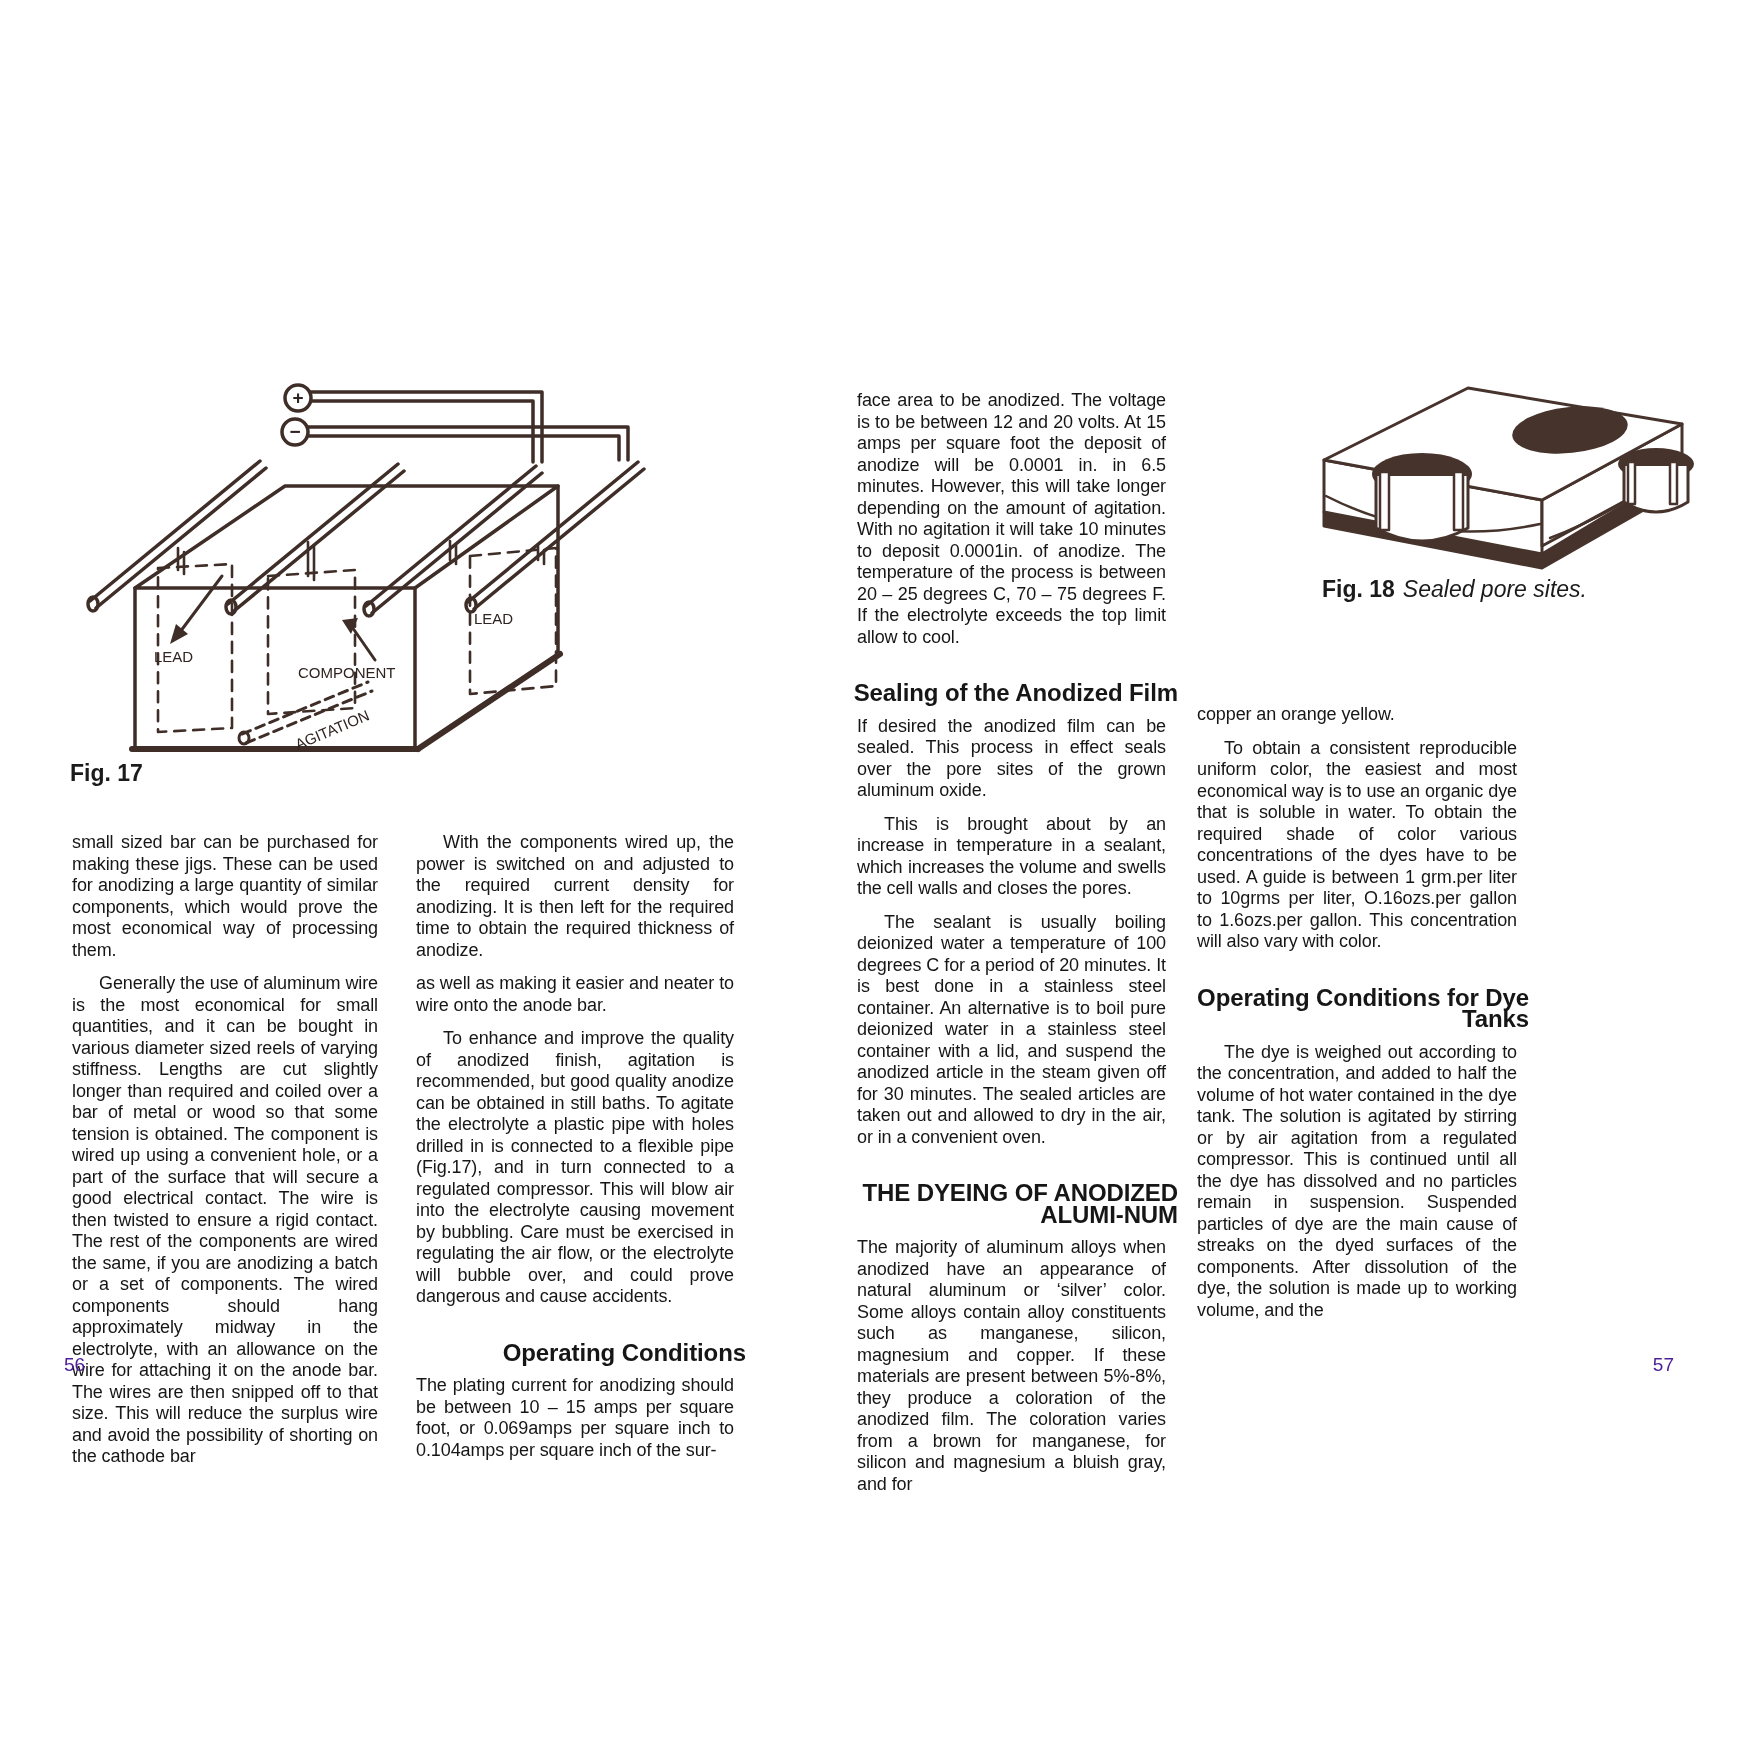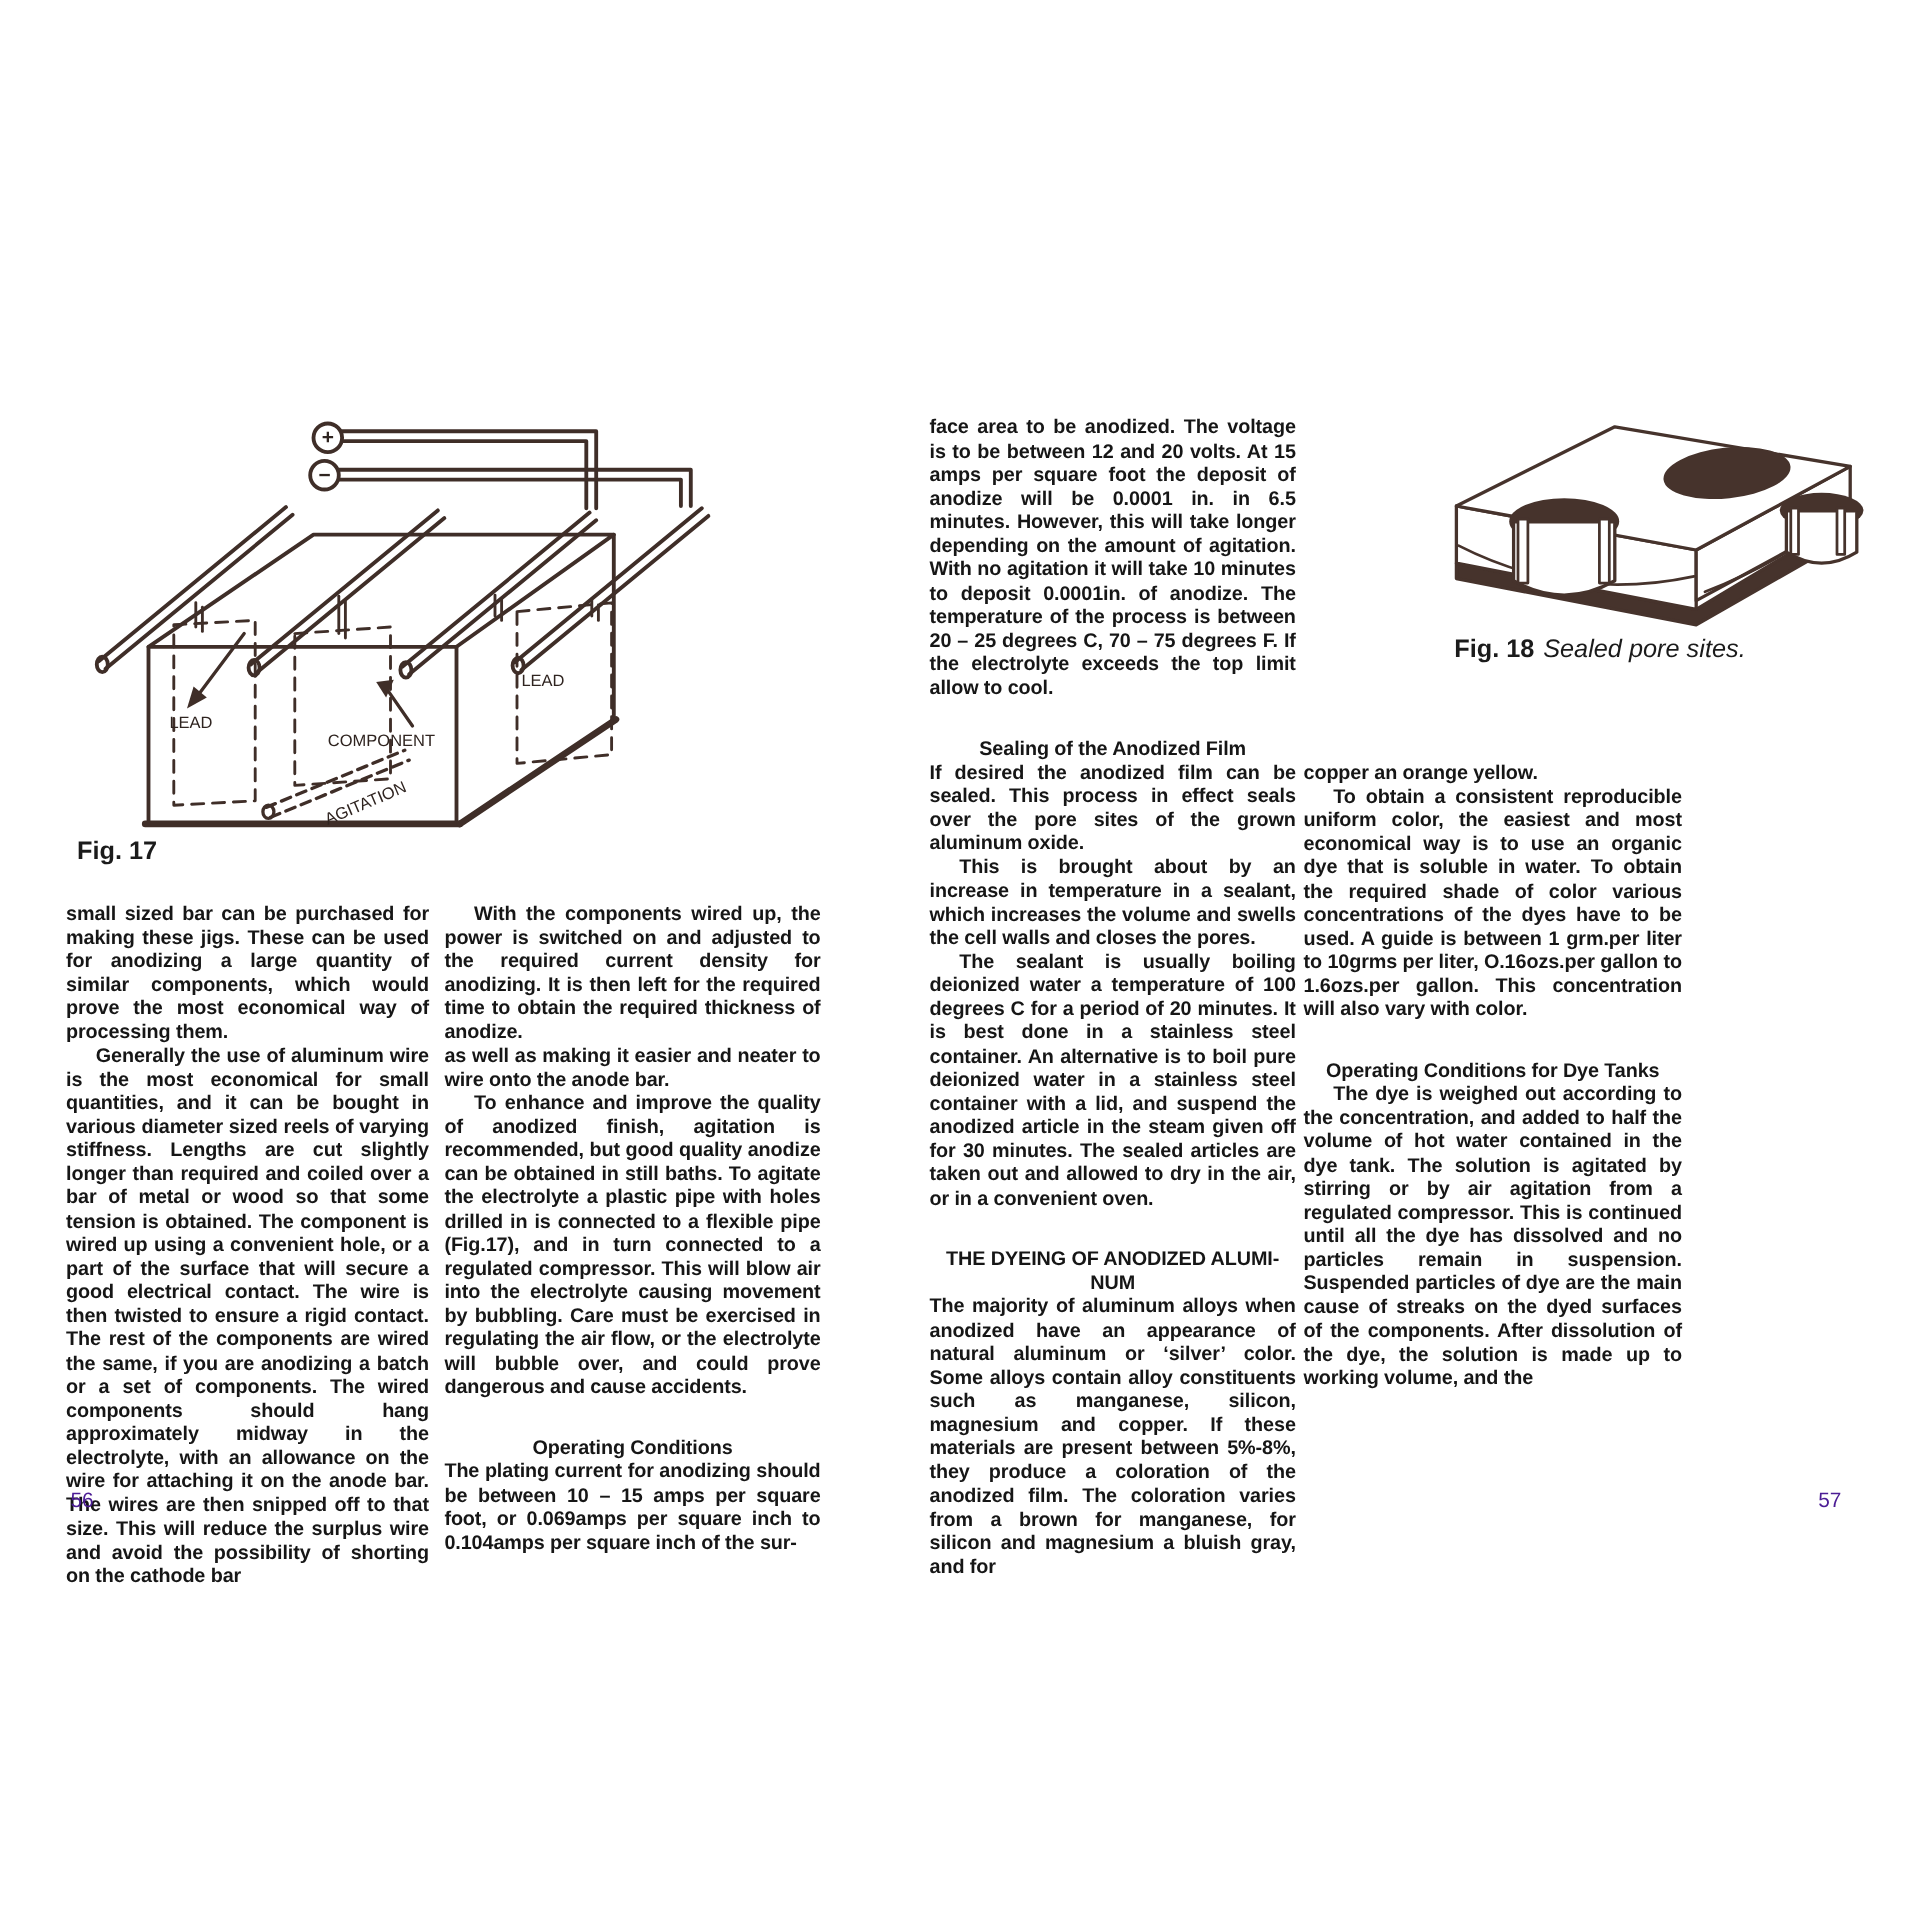--- a/index.html
+++ b/index.html
@@ -2,23 +2,23 @@
 <html><head>
 <meta charset="utf-8">
 <style>
   html,body{margin:0;padding:0;}
   body{
     width:1749px;height:1749px;position:relative;background:#ffffff;
     font-family:"Liberation Sans","DejaVu Sans",sans-serif;color:#161616;
     overflow:hidden;
   }
   .col{position:absolute;text-align:justify;font-size:18px;line-height:21.5px;letter-spacing:-0.1px;}
-  .para{margin:0;font-weight:bold;}
+  .para{margin:12px;}
   .para.indent{text-indent:1.5em;}
-  .subhead{margin:34px 0 0 0;font-size:18px;line-height:21.5px;font-weight:bold;text-align:center;}
+  .subhead{margin:34px 0 0 0;font-size:24px;line-height:21.5px;font-weight:bold;text-align:right;}
   .fig-caption{position:absolute;font-size:23px;font-weight:bold;color:#1b1b1b;}
   .caption-italic{font-style:italic;font-weight:normal;margin-left:8px;}
   .pagenum{position:absolute;font-size:19px;color:#4c1d95;}
   svg{position:absolute;overflow:visible;}
   svg text{font-family:"Liberation Sans","DejaVu Sans",sans-serif;}
 </style>
 </head>
 <body>
 
 <svg style="left:70px;top:336px;" width="700" height="420" viewBox="0 0 700 420">

